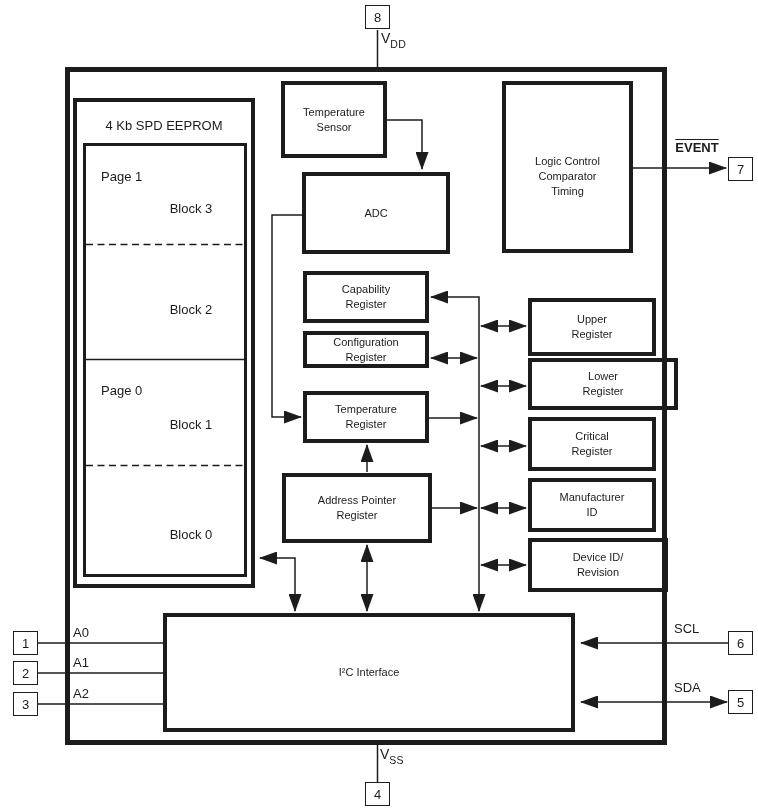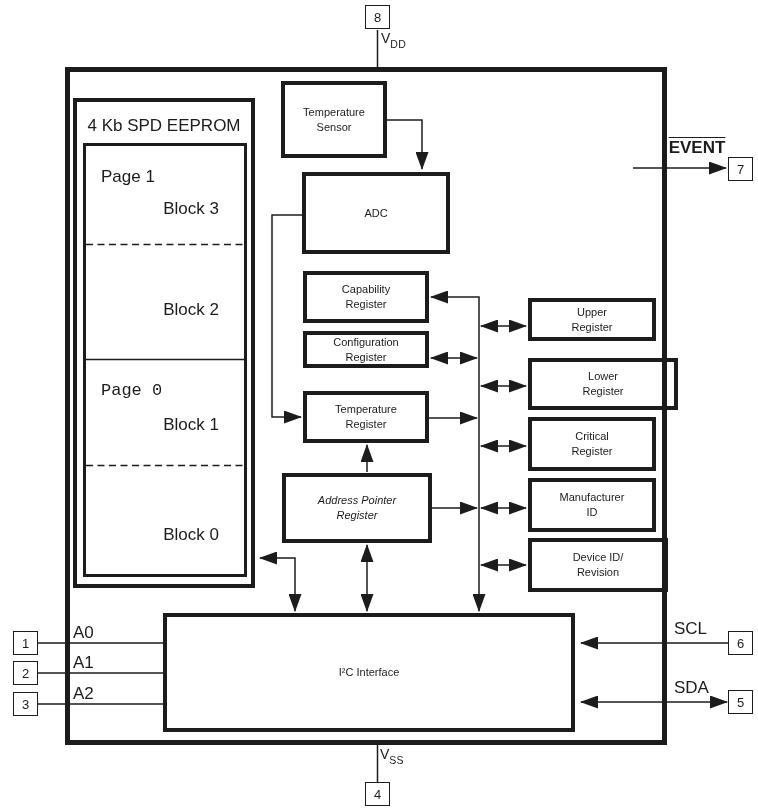--- a/index.html
+++ b/index.html
@@ -25,21 +25,21 @@
     background:transparent;
   }
   .main-box{border-width:5px;}
   .eeprom-outer{border-width:4px;}
   .page-box{border-width:3px;}
   .pinbox{
     position:absolute;box-sizing:border-box;border:1.5px solid var(--line);
     width:25px;height:24px;display:flex;align-items:center;justify-content:center;
     font-size:13px;z-index:2;background:var(--bg);
   }
-  .lbl{position:absolute;font-size:17px;line-height:15px;z-index:3;}
+  .lbl{position:absolute;font-size:13px;line-height:15px;z-index:3;}
   .lbl.center{text-align:center;}
   .overline{text-decoration:overline;}
   .vlbl{font-size:14px;}
   .vlbl sub{font-size:10.5px;position:relative;top:1px;letter-spacing:0.2px;}
 </style>
 </head>
 <body>
 
 <div class="canvas">
 
@@ -77,48 +77,53 @@
   </svg>
 
   <div class="box main-box" style="left:65px;top:67px;width:602px;height:678px;"></div>
 
   <div class="box eeprom-outer" style="left:73px;top:98px;width:182px;height:490px;"></div>
   <div class="lbl center" style="left:76px;top:118px;width:176px;">4 Kb SPD EEPROM</div>
   <div class="box page-box" style="left:83px;top:143px;width:164px;height:434px;"></div>
   <div class="lbl" style="left:101px;top:157px;margin-top:12px;">Page 1</div>
   <div class="lbl center" style="left:141px;top:201px;width:100px;">Block 3</div>
   <div class="lbl center" style="left:141px;top:302px;width:100px;">Block 2</div>
-  <div class="lbl" style="left:101px;top:383px;font-family:Liberation Mono, monospace;">Page 0</div>
+  <div class="lbl" style="left:101px;top:383px;">Page 0</div>
   <div class="lbl center" style="left:141px;top:417px;width:100px;">Block 1</div>
   <div class="lbl center" style="left:141px;top:527px;width:100px;">Block 0</div>
 
   <div class="box" style="left:281px;top:81px;width:106px;height:77px;">
     <span>Temperature
 Sensor</span>
   </div>
   <div class="box" style="left:302px;top:172px;width:148px;height:82px;">
     <span>ADC</span>
+  </div>
+  <div class="box" style="left:502px;top:81px;width:131px;height:172px;padding-top:18px;">
+    <span>Logic Control
+Comparator
+Timing</span>
   </div>
   <div class="box" style="left:303px;top:271px;width:126px;height:52px;">
     <span>Capability
 Register</span>
   </div>
   <div class="box" style="left:303px;top:331px;width:126px;height:37px;">
     <span>Configuration
 Register</span>
   </div>
   <div class="box" style="left:303px;top:391px;width:126px;height:52px;">
     <span>Temperature
 Register</span>
   </div>
-  <div class="box" style="left:282px;top:473px;width:150px;height:70px;font-style:italic;">
+  <div class="box" style="left:282px;top:473px;width:150px;height:70px;">
     <span>Address Pointer
 Register</span>
   </div>
-  <div class="box" style="left:528px;top:298px;width:128px;height:43px;">
+  <div class="box" style="left:528px;top:298px;width:128px;height:58px;">
     <span>Upper
 Register</span>
   </div>
   <div class="box" style="left:528px;top:358px;width:150px;height:52px;">
     <span>Lower
 Register</span>
   </div>
   <div class="box" style="left:528px;top:417px;width:128px;height:54px;">
     <span>Critical
 Register</span>

